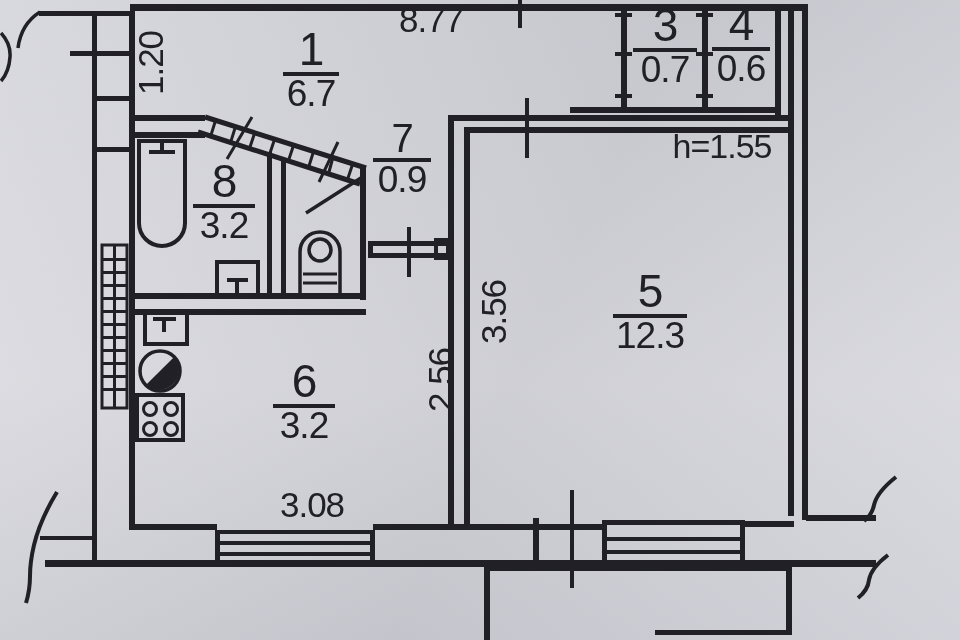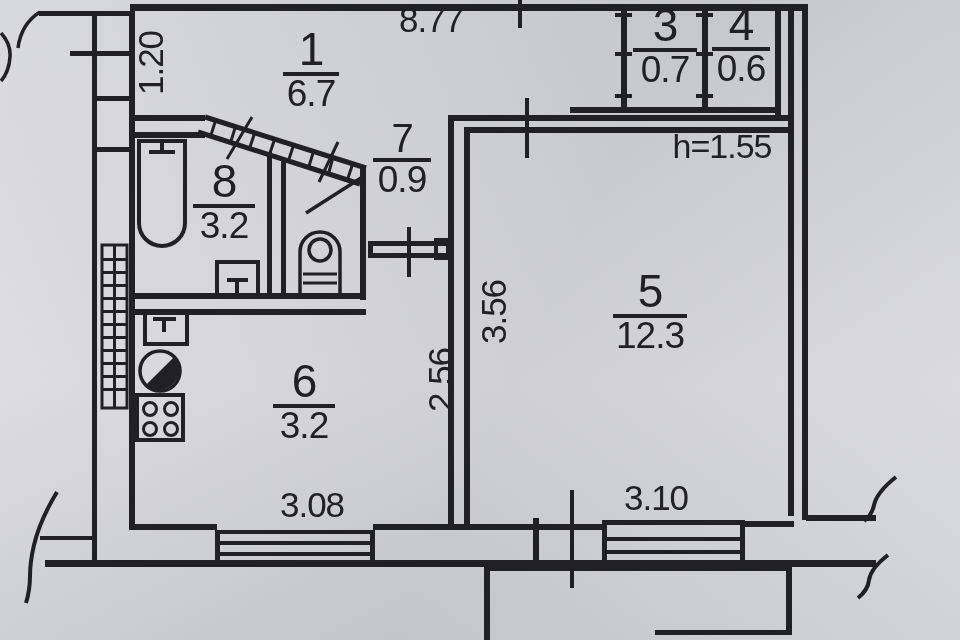--- a/index.html
+++ b/index.html
@@ -229,15 +229,14 @@
     <span class="bar" style="width:62px;"></span>
     <span class="area">3.2</span>
   </div>
 
   <div class="dim" style="left:388px; top:2px;  width:86px;">8.77</div>
   <div class="dim rot" style="left:111px; top:45px;  width:80px; height:36px;">1.20</div>
   <div class="dim h250" style="left:662px; top:128px; width:120px;">h=1.55</div>
   <div class="dim rot" style="left:454px; top:294px; width:80px; height:36px;">3.56</div>
   <div class="dim rot" style="left:401px; top:362px; width:80px; height:36px;">2.56</div>
   <div class="dim" style="left:268px; top:487px; width:88px;">3.08</div>
-  <div class="dim" style="left:612px; top:480px; width:88px;">3.10</div>
 
 </div>
 
 </body></html>

